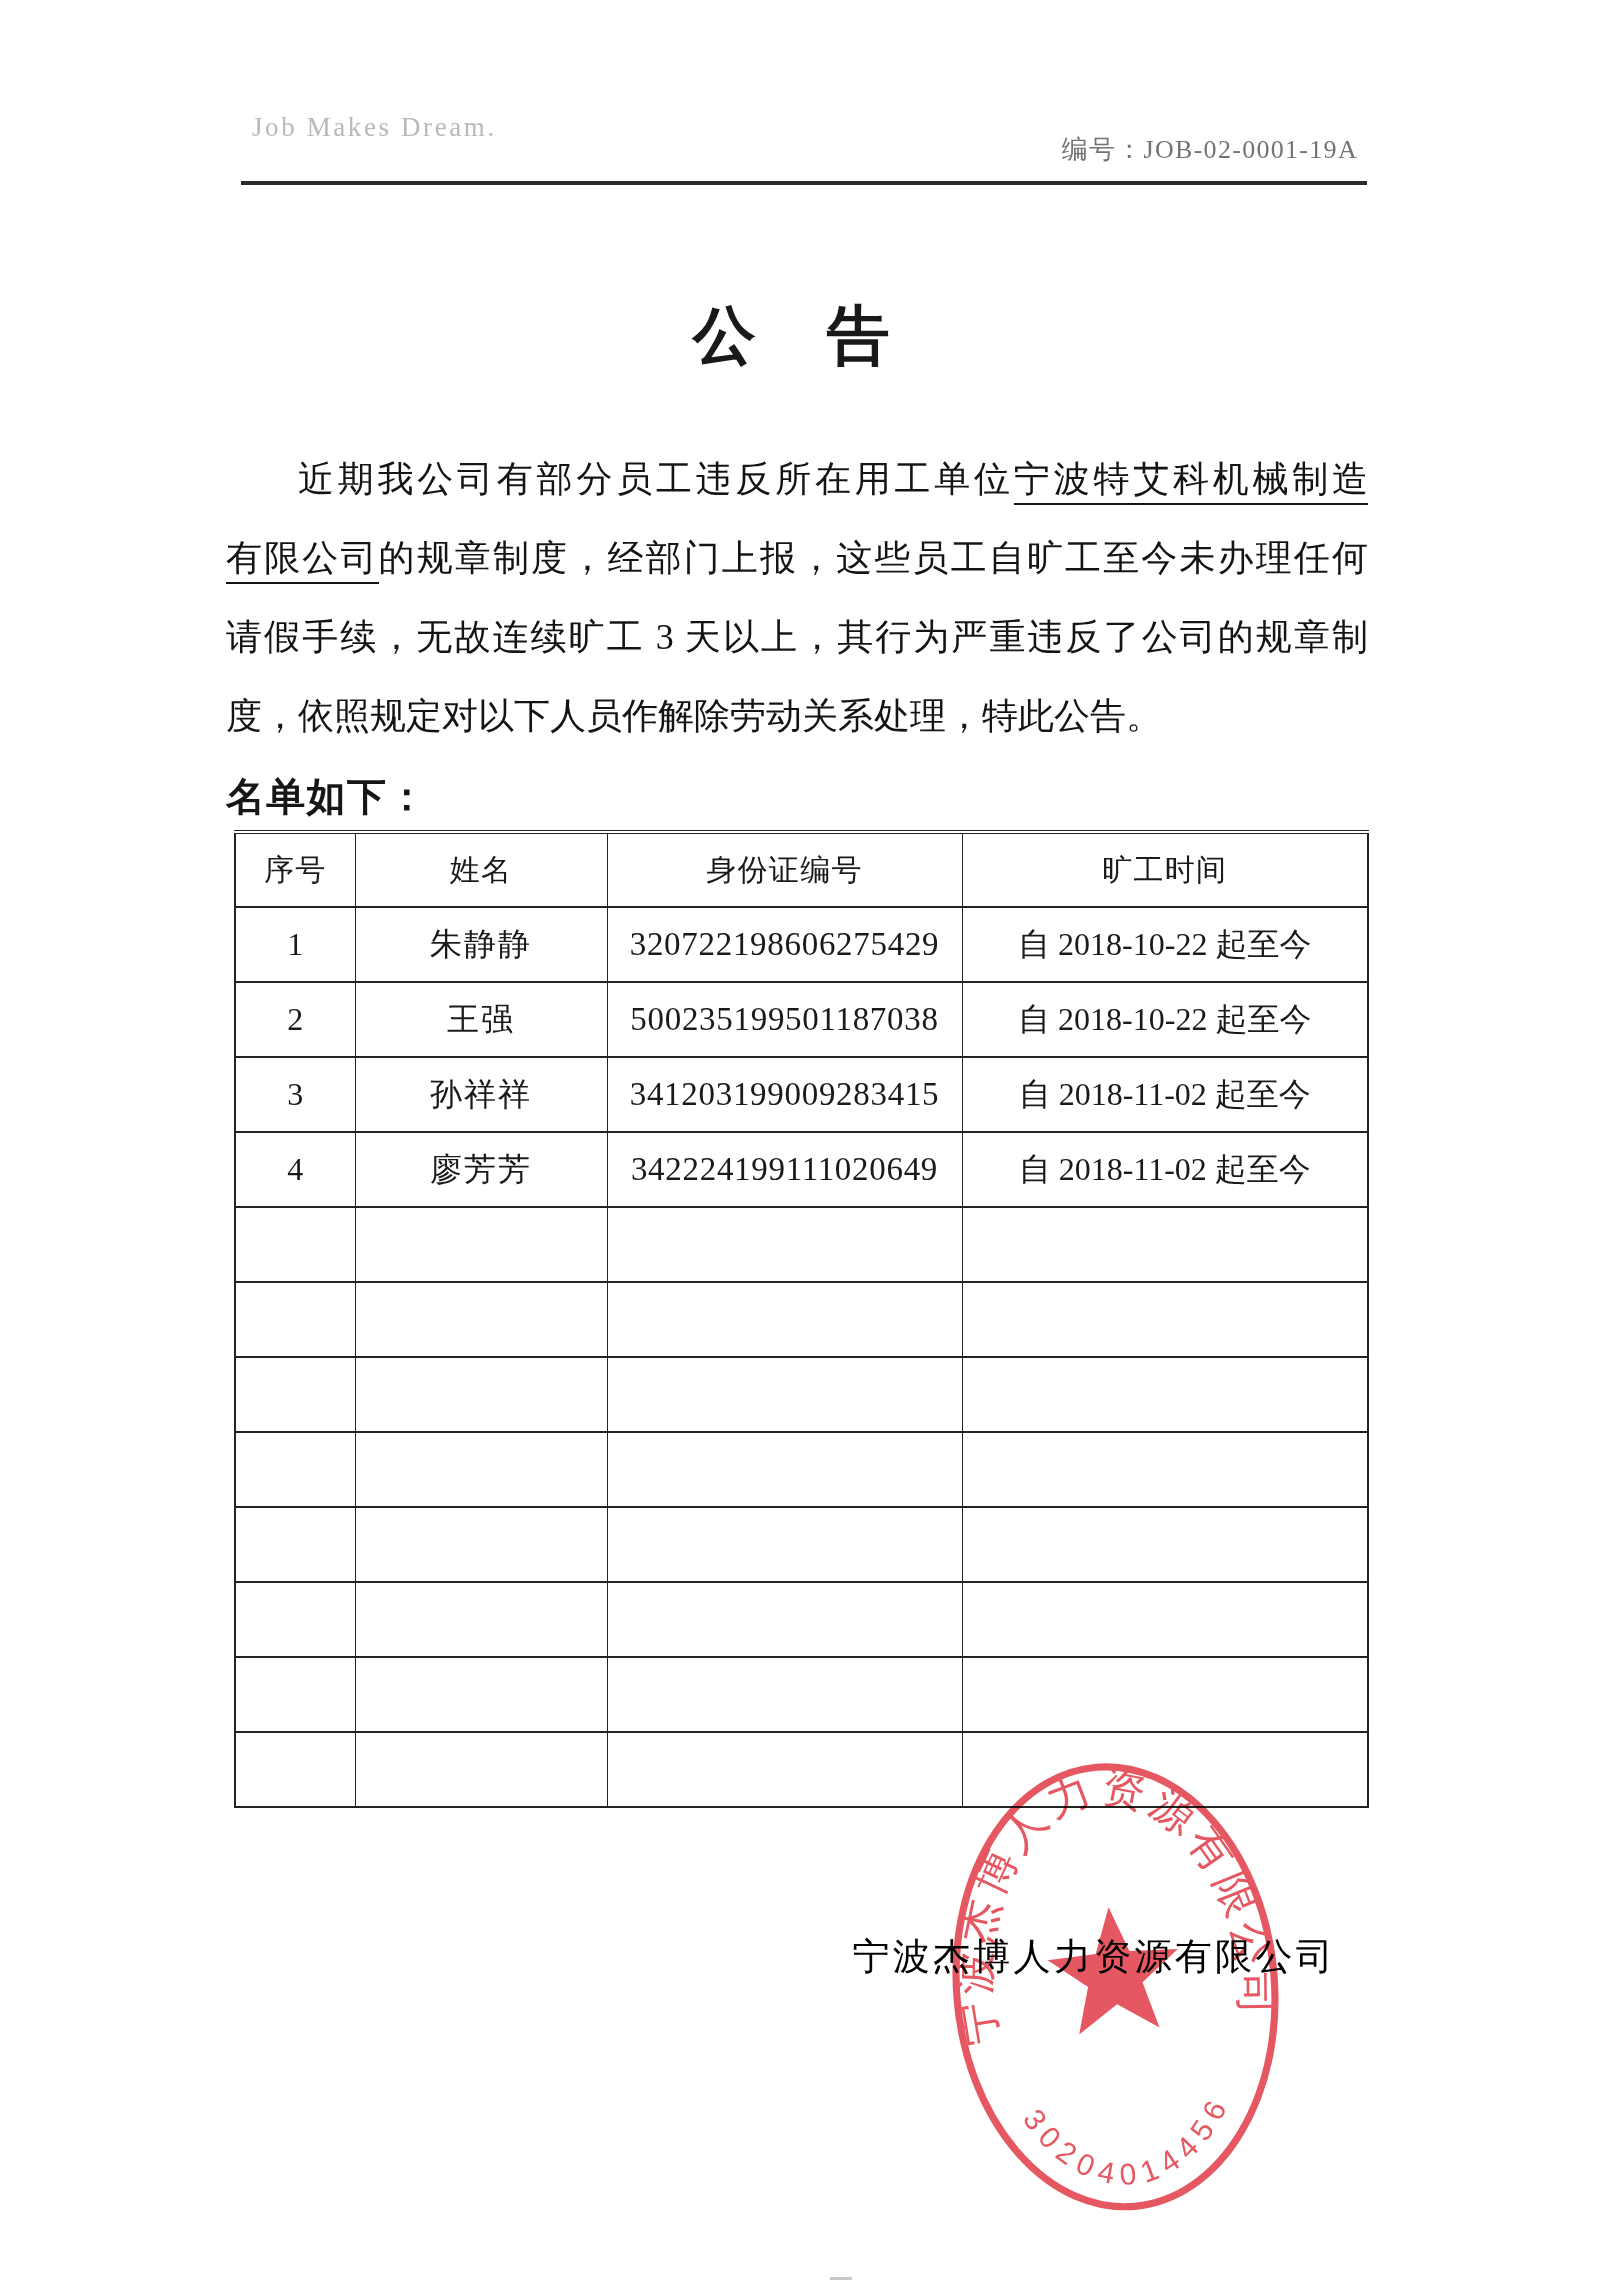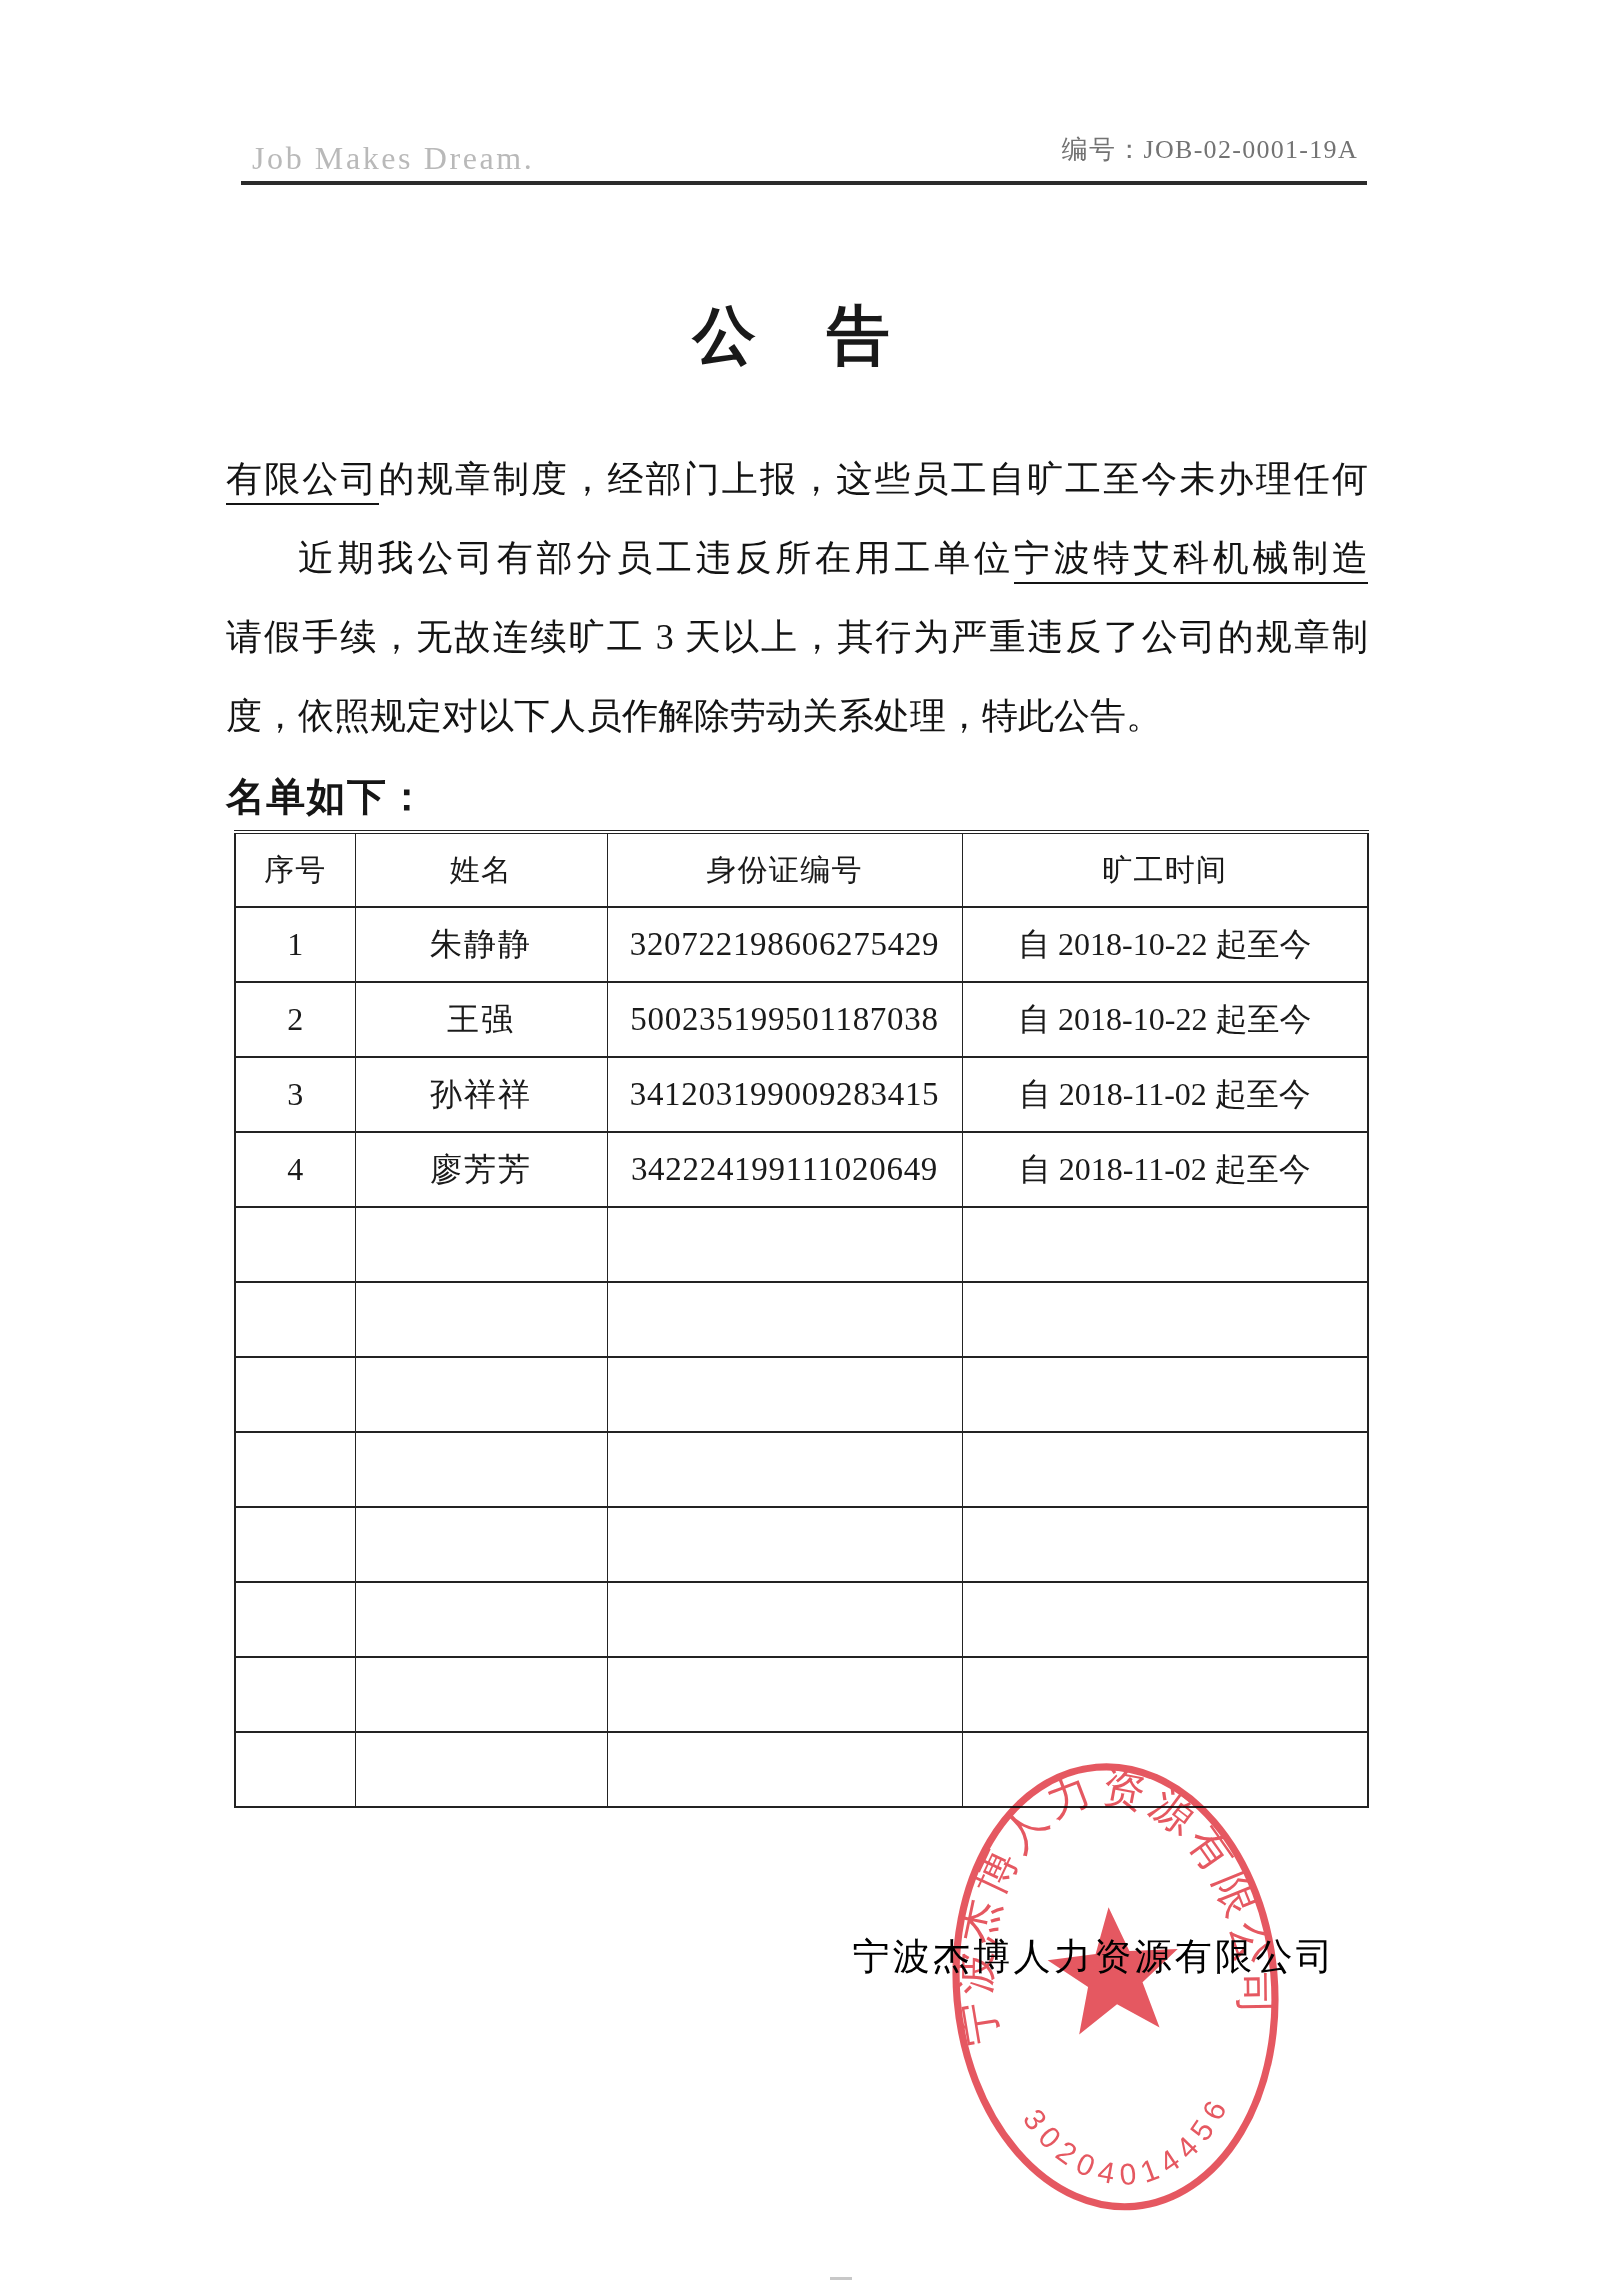--- a/index.html
+++ b/index.html
@@ -5,22 +5,22 @@
   html,body{margin:0;padding:0;}
   body{
     width:1623px;height:2295px;background:#ffffff;
     font-family:"Liberation Serif","DejaVu Serif",serif;
     color:#1b1b1b;position:relative;overflow:hidden;
   }
   .page{position:absolute;inset:0;background:#fff;}
 
   
   .hdr-slogan{
-    position:absolute;left:252px;top:140px;
-    font-size:32px;letter-spacing:2.6px;color:#b9b9b9;white-space:pre;
+    position:absolute;left:252px;top:112px;
+    font-size:27px;letter-spacing:2.6px;color:#b9b9b9;white-space:pre;
   }
   .hdr-docno{
     position:absolute;right:265px;top:132px;
     font-size:26px;letter-spacing:1.3px;color:#737373;white-space:pre;text-align:right;
   }
   .hdr-rule{
     position:absolute;left:241px;top:181px;width:1126px;height:3.9px;
     background:#2b2b2b;
   }
 
@@ -100,22 +100,22 @@
 
 <div class="page">
 
   <div class="hdr-slogan">Job Makes Dream.</div>
   <div class="hdr-docno">编号：JOB-02-0001-19A</div>
   <div class="hdr-rule"></div>
 
   <h1 class="title">公　告</h1>
 
   <div class="para" id="para">
+      <div class="line indent"><span>近期我公司有部分员工违反所在用工单位</span><span class="u">宁波特艾科机械制造</span></div>
       <div class="line"><span class="u">有限公司</span><span>的规章制度，经部门上报，这些员工自旷工至今未办理任何</span></div>
-      <div class="line indent"><span>近期我公司有部分员工违反所在用工单位</span><span class="u">宁波特艾科机械制造</span></div>
       <div class="line"><span>请假手续，无故连续旷工 3 天以上，其行为严重违反了公司的规章制</span></div>
       <div class="line last"><span>度，依照规定对以下人员作解除劳动关系处理，特此公告。</span></div>
     </div>
 
   <div class="list-label">名单如下：</div>
 
   <table class="roster">
     <colgroup>
         <col class="c0">
         <col class="c1">

